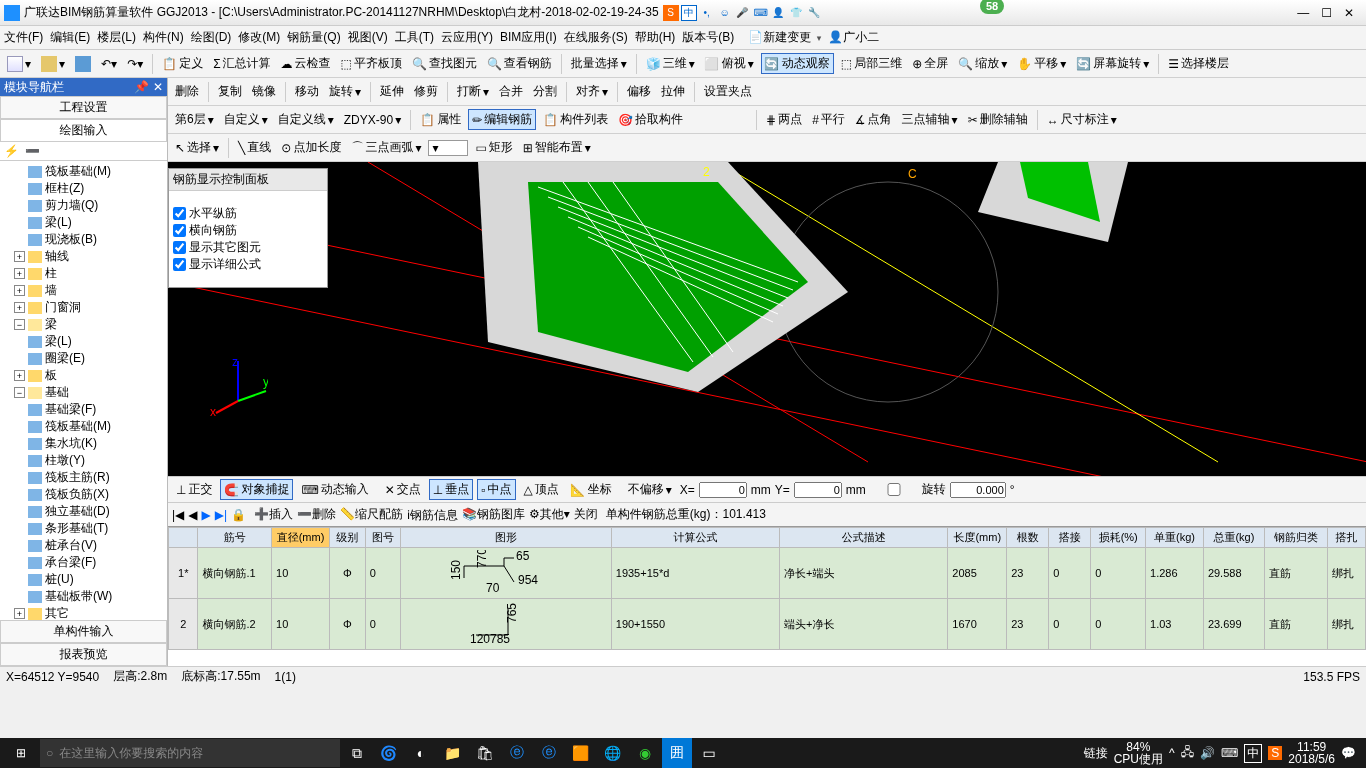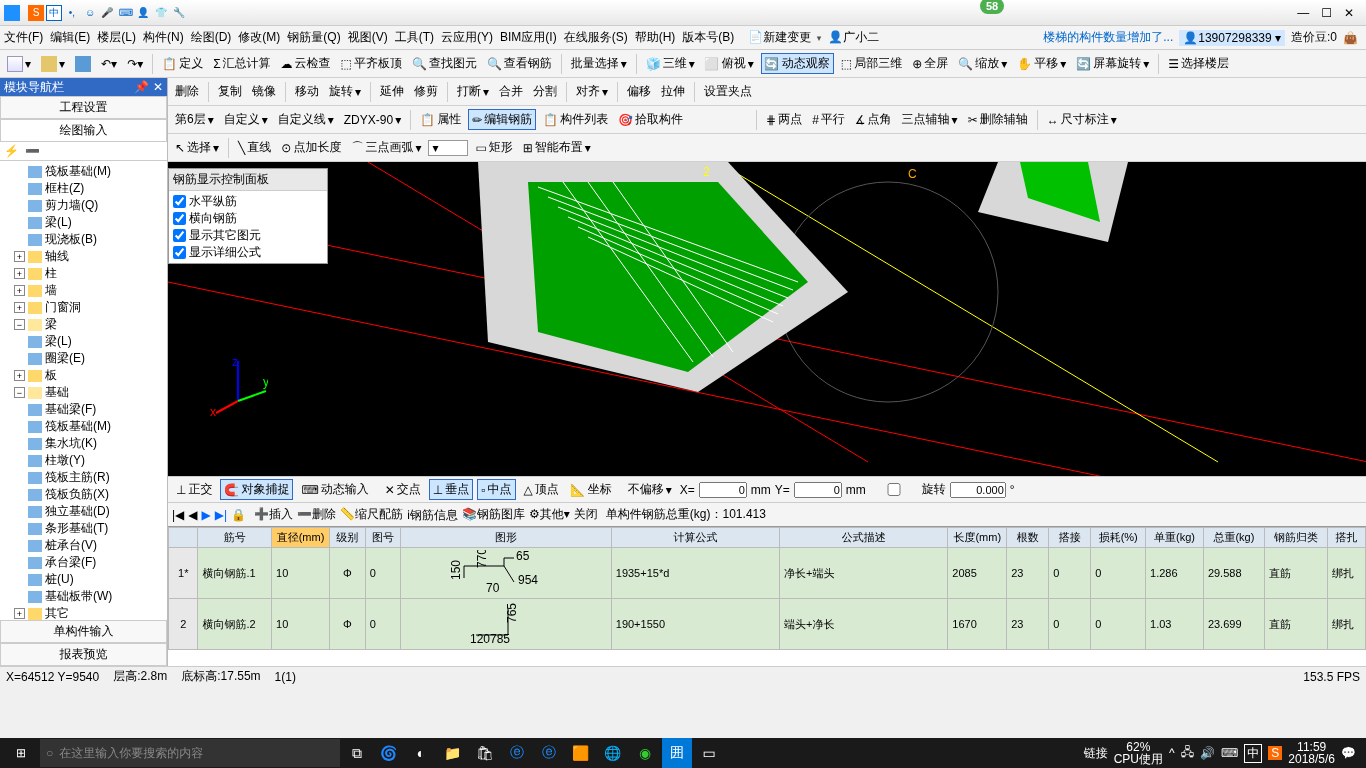--- a/index.html
+++ b/index.html
@@ -39,21 +39,21 @@
 .tree .fico { width: 14px; height: 12px; background: #ffd86b; margin-right: 3px; }
 .tree .fico.open { background: #ffe89b; }
 .tree .bico { width: 14px; height: 12px; background: #7fb5e6; margin-right: 3px; }
 .nav-bottom .nav-tab { border-top: 1px solid #ccc; }
 .right-area { flex: 1; display: flex; flex-direction: column; }
 .toolbar2, .toolbar3, .toolbar4 { border-bottom: 1px solid #d0d0d0; }
 .viewport-area { flex: 1; display: flex; flex-direction: column; background: #000; position: relative; justify-content: center; }
 .viewport { flex: 1; position: relative; background: #000; }
 .rebar-panel { position: absolute; left: 0; top: 6px; width: 160px; background: #fff; border: 1px solid #999; z-index: 5; }
 .rebar-panel .hdr { background: #e8e8e8; padding: 2px 4px; border-bottom: 1px solid #ccc; }
-.rebar-panel .opts { padding: 2px 4px; }
+.rebar-panel .opts { padding: 14px 4px; }
 .rebar-panel label { display: flex; align-items: center; gap: 3px; font-size: 11px; }
 .axis { position: absolute; left: 40px; bottom: 60px; width: 60px; height: 60px; }
 .snap-bar { height: 26px; display: flex; align-items: center; gap: 4px; padding: 0 4px; background: #f4f4f4; border-top: 1px solid #ccc; }
 .snap-bar .sb { display: flex; align-items: center; gap: 2px; padding: 1px 3px; cursor: pointer; border: 1px solid transparent; white-space: nowrap;}
 .snap-bar .sb.on { border: 1px solid #316ac5; background: #cde6ff; }
 .snap-bar input { width: 48px; text-align: right; font-size: 11px; }
 .table-toolbar { height: 24px; display: flex; align-items: center; gap: 4px; padding: 0 4px; background: #f4f4f4; border-top: 1px solid #ccc; }
 .rebar-table { flex: 0 0 auto; background: #fff; border-top: 1px solid #999; overflow: auto; }
 .rebar-table table { border-collapse: collapse; width: 100%; table-layout: fixed; }
 .rebar-table th, .rebar-table td { border: 1px solid #bbb; padding: 2px 4px; font-size: 11px; height: 20px; }
@@ -70,20 +70,21 @@
 .taskbar .ticon { width: 30px; height: 30px; display: flex; align-items: center; justify-content: center; color: #fff; font-size: 14px; }
 .taskbar .tray { margin-left: auto; display: flex; align-items: center; gap: 6px; font-size: 11px; padding-right: 6px; }
 .taskbar .cpu { text-align: center; line-height: 12px; }
 .dropdown-arrow::after { content: '▾'; font-size: 9px; margin-left: 2px; color: #555; }
 </style>
 </head>
 <body>
 
 <div class="title-bar">
   <div class="app-icon"></div>
+  <span>广联达BIM钢筋算量软件 GGJ2013 - [C:\Users\Administrator.PC-20141127NRHM\Desktop\白龙村-2018-02-02-19-24-35</span>
   <div class="ime-bar">
     <span class="ime-item ime-s">S</span>
     <span class="ime-item ime-ch">中</span>
     <span class="ime-item" style="color:#0066cc">•,</span>
     <span class="ime-item" style="color:#0066cc">☺</span>
     <span class="ime-item" style="color:#0066cc">🎤</span>
     <span class="ime-item" style="color:#0066cc">⌨</span>
     <span class="ime-item" style="color:#0066cc">👤</span>
     <span class="ime-item" style="color:#0066cc">👕</span>
     <span class="ime-item" style="color:#0066cc">🔧</span>
@@ -107,26 +108,20 @@
   <span class="mi">视图(V)</span>
   <span class="mi">工具(T)</span>
   <span class="mi">云应用(Y)</span>
   <span class="mi">BIM应用(I)</span>
   <span class="mi">在线服务(S)</span>
   <span class="mi">帮助(H)</span>
   <span class="mi">版本号(B)</span>
   <span class="sep"></span>
   <span class="mi">📄<span>新建变更</span> <span class="dropdown-arrow"></span></span>
   <span class="mi">👤<span>广小二</span></span>
-  <div class="menu-right">
-    <span style="color:#0066cc">楼梯的构件数量增加了...</span>
-    <span class="uid">👤<span>13907298339</span> ▾</span>
-    <span>造价豆:0</span>
-    <span style="color:#f0a500">👜</span>
-  </div>
 </div>
 
 <div class="toolbar">
   <span class="tb"><span class="icon i-new"></span>▾</span>
   <span class="tb"><span class="icon i-open"></span>▾</span>
   <span class="tb">
       <span class="icon i-save"></span>
     </span>
   <span class="tb">↶▾</span>
   <span class="tb">↷▾</span>
@@ -558,21 +553,21 @@
   <div class="ticon" style="color:#1e90ff">ⓔ</div>
   <div class="ticon" style="color:#1e90ff">ⓔ</div>
   <div class="ticon">🟧</div>
   <div class="ticon">🌐</div>
   <div class="ticon" style="color:#3c3">◉</div>
   <div class="ticon" style="background:#0078d7">囲</div>
   <div class="ticon">▭</div>
   <div class="tray">
     <span>链接</span>
     <div class="cpu">
-        <div>62%</div>
+        <div>84%</div>
         <div>CPU使用</div>
       </div>
     <span>^</span>
     <span>🖧</span>
     <span>🔊</span>
     <span>⌨</span>
     <span style="border:1px solid #fff;padding:0 2px">中</span>
     <span style="background:#ff6a00;padding:0 3px">S</span>
     <div style="text-align:center;line-height:12px">
         <div>11:59</div>

